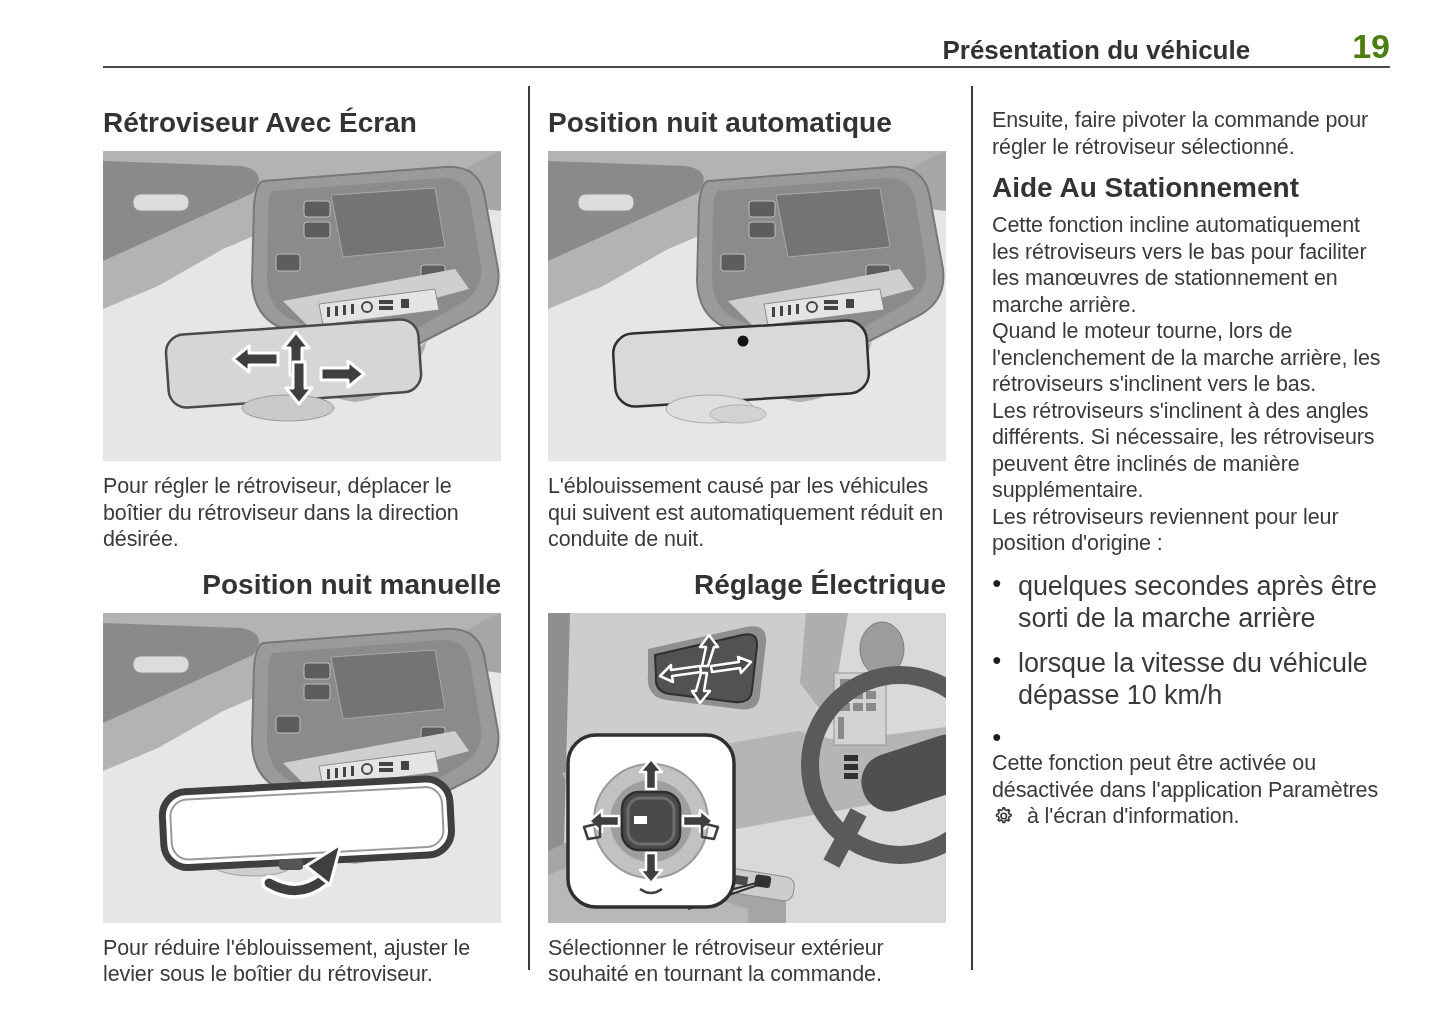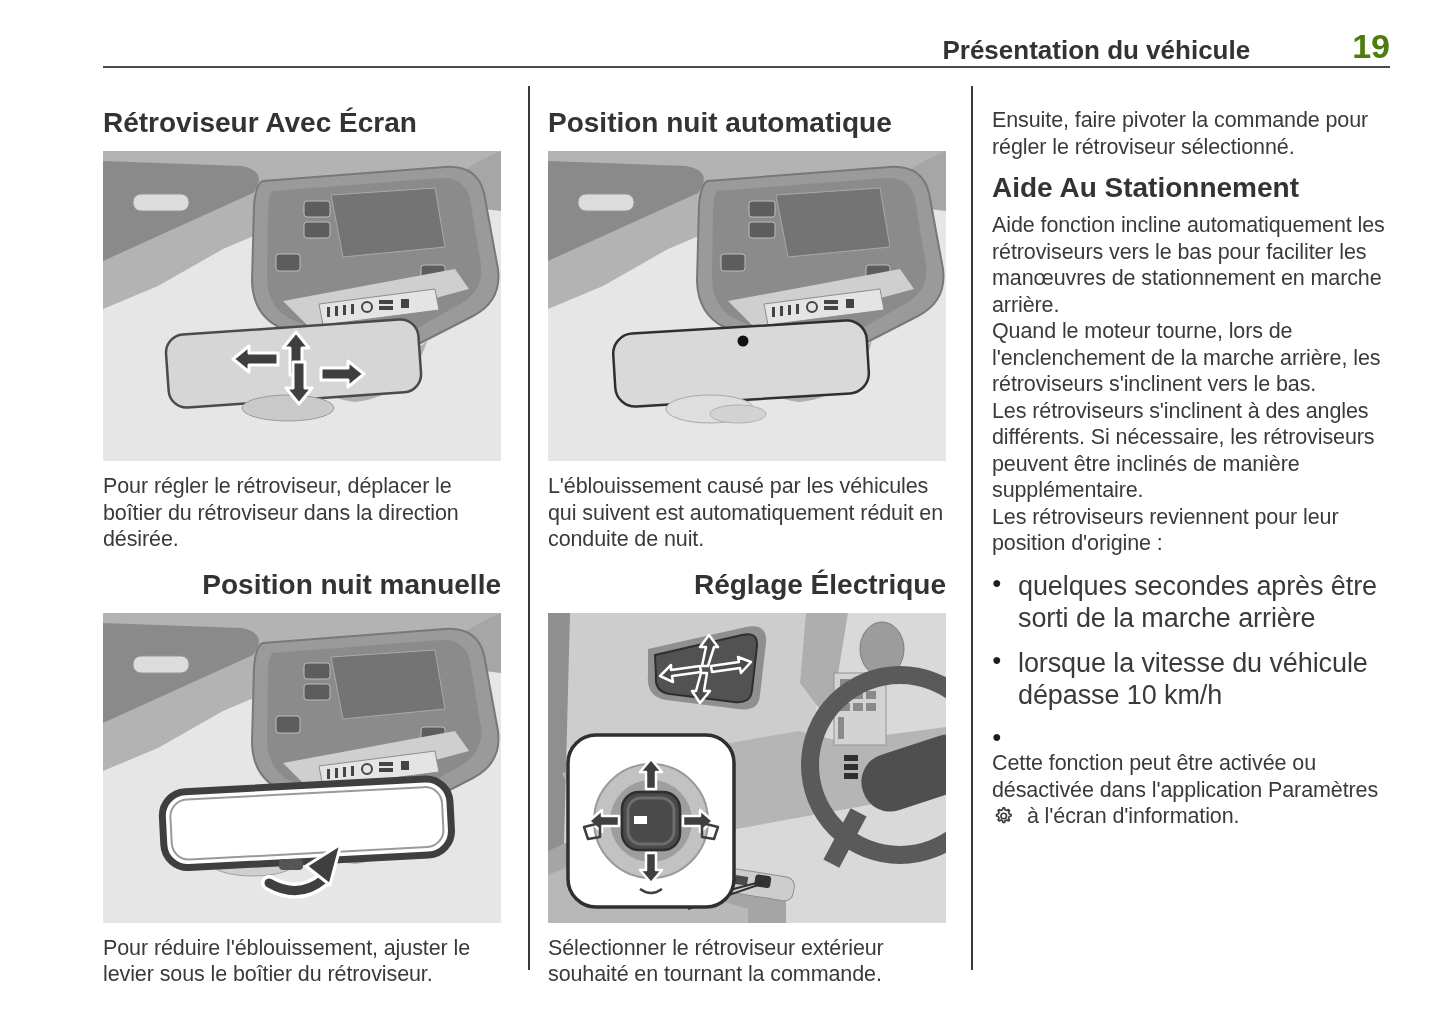--- a/index.html
+++ b/index.html
@@ -279,21 +279,21 @@
     </figure>
 
     <p class="body">Sélectionner le rétroviseur extérieur souhaité en tournant la commande.</p>
   </div>
 
   <div class="col col3">
     <p class="body">Ensuite, faire pivoter la commande pour régler le rétroviseur sélectionné.</p>
 
     <h2>Aide Au Stationnement</h2>
 
-    <p class="body">Aide fonction incline automatiquement les rétroviseurs vers le bas pour faciliter les manœuvres de stationnement en marche arrière.</p>
+    <p class="body">Cette fonction incline automatiquement les rétroviseurs vers le bas pour faciliter les manœuvres de stationnement en marche arrière.</p>
     <p class="body">Quand le moteur tourne, lors de l'enclenchement de la marche arrière, les rétroviseurs s'inclinent vers le bas.</p>
     <p class="body">Les rétroviseurs s'inclinent à des angles différents. Si nécessaire, les rétroviseurs peuvent être inclinés de manière supplémentaire.</p>
     <p class="body">Les rétroviseurs reviennent pour leur position d'origine :</p>
 
     <div class="bullets">
       <div class="bullet">
         <span class="dot">●</span>
         <span class="btxt">quelques secondes après être sorti de la marche arrière</span>
       </div>
       <div class="bullet">

